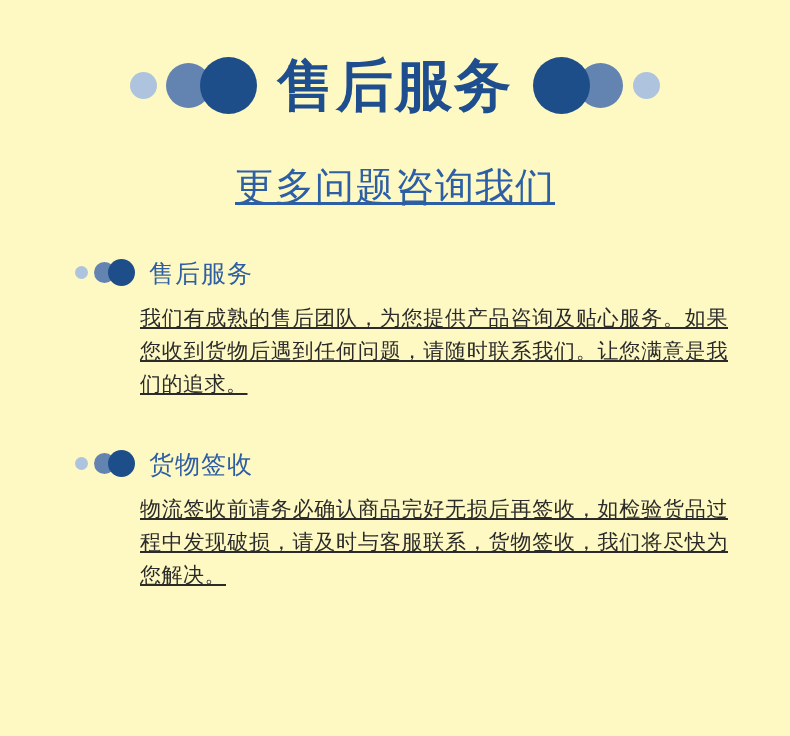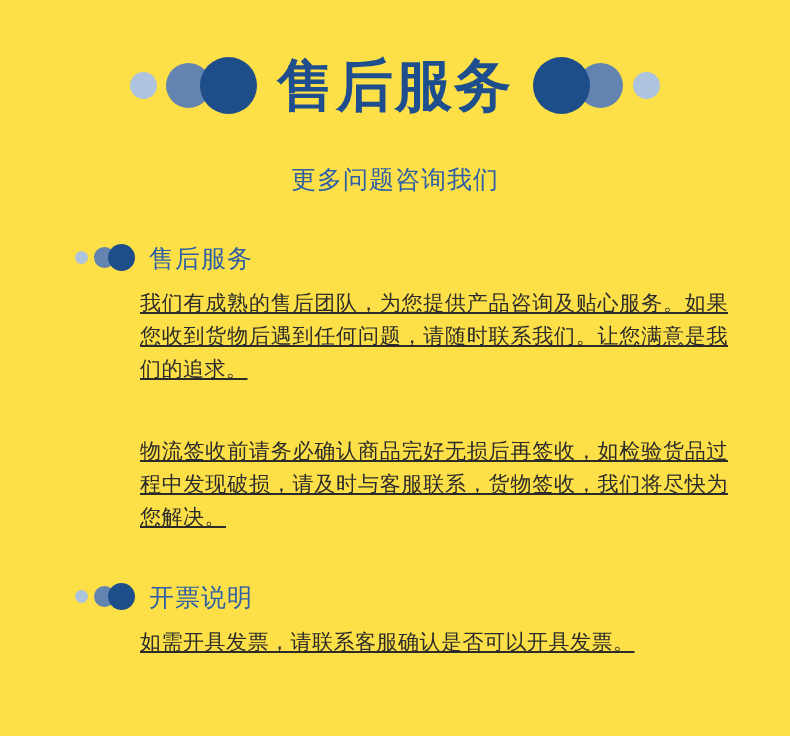--- a/index.html
+++ b/index.html
@@ -7,21 +7,21 @@
   body {
     width: 790px;
     height: 736px;
     font-family: "Liberation Sans", "DejaVu Sans", sans-serif;
     overflow: hidden;
   }
   .page {
     width: 790px;
     height: 736px;
     padding-top: 50px;
-    background: #fde047;
+    background: #fef9c3;
   }
 
   
   .dots { display: flex; align-items: center; position: relative; }
   .dot { border-radius: 50%; flex: 0 0 auto; position: relative; }
 
   
   .dots-big .dot-light { width: 27px; height: 27px; background: #aec3de; }
   .dots-big .dot-steel { width: 45px; height: 45px; background: #6383b1; }
   .dots-big .dot-dark  { width: 57px; height: 57px; background: #1d4e89; }
@@ -50,24 +50,25 @@
     font-size: 57px;
     font-weight: bold;
     letter-spacing: 2px;
     color: #1e4e8e;
     line-height: 1;
     white-space: nowrap;
   }
   .page-subtitle {
     margin-top: 46px;
     text-align: center;
-    font-size: 25px;
+    font-size: 39px;
     letter-spacing: 1px;
     color: #2d5fa6;
     line-height: 1.1;
+    text-decoration: underline;
   }
 
   
   .section { margin-top: 49px; }
   .section-head {
     display: flex;
     align-items: center;
     padding-left: 75px;
   }
   .section-title {
@@ -116,28 +117,25 @@
         <span class="dot dot-light"></span>
         <span class="dot dot-steel"></span>
         <span class="dot dot-dark"></span>
       </span>
       <span class="section-title">售后服务</span>
     </div>
     <p class="section-body">我们有成熟的售后团队，为您提供产品咨询及贴心服务。如果您收到货物后遇到任何问题，请随时联系我们。让您满意是我们的追求。</p>
   </div>
 
   <div class="section">
-    <p class="section-body">物流签收前请务必确认商品完好无损后再签收，如检验货品过程中发现破损，请及时与客服联系，货物签收，我们将尽快为您解决。</p>
-  </div>
-
-  <div class="section">
     <div class="section-head">
       <span class="dots dots-small">
         <span class="dot dot-light"></span>
         <span class="dot dot-steel"></span>
         <span class="dot dot-dark"></span>
       </span>
-      <span class="section-title">开票说明</span>
+      <span class="section-title">货物签收</span>
     </div>
-    <p class="section-body">如需开具发票，请联系客服确认是否可以开具发票。</p>
+    <p class="section-body">物流签收前请务必确认商品完好无损后再签收，如检验货品过程中发现破损，请及时与客服联系，货物签收，我们将尽快为您解决。</p>
   </div>
+
 
 </div>
 
 </body></html>

